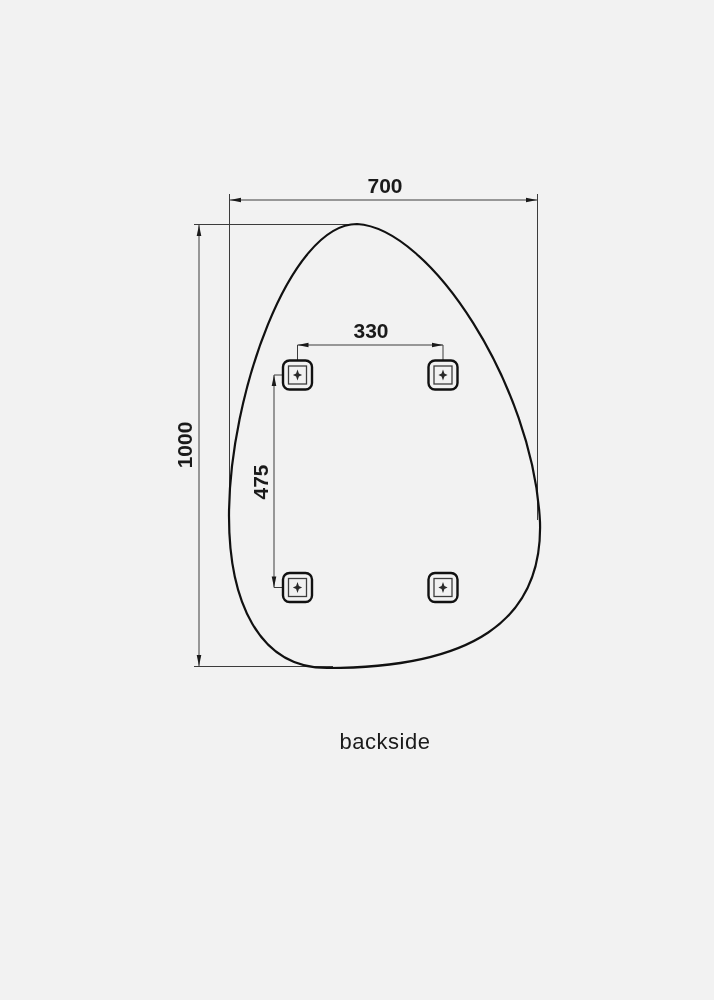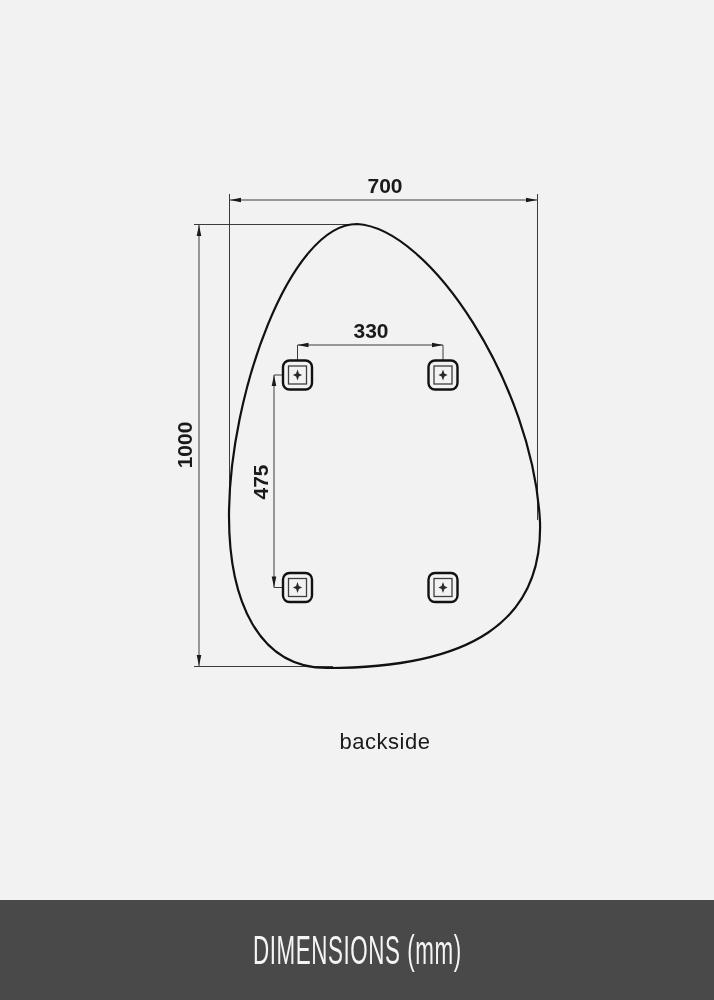--- a/index.html
+++ b/index.html
@@ -145,17 +145,14 @@
       <g transform="translate(443,587.5)">
         <rect class="bracket-outer" x="-14.5" y="-14.5" width="29" height="29" rx="6.5"></rect>
         <rect class="bracket-inner" x="-9" y="-9" width="18" height="18"></rect>
         <path class="bracket-star" d="M0,-5.6 L1.4,-1.4 L4.6,0 L1.4,1.4 L0,5.6 L-1.4,1.4 L-4.6,0 L-1.4,-1.4 Z"></path>
       </g>
 
       <text class="caption" x="385" y="749" text-anchor="middle">backside</text>
     </svg>
   </div>
 
-  <div class="footer">
-    <span class="footer-text">DIMENSIONS (mm)</span>
-  </div>
 
 </div>
 
 </body></html>

